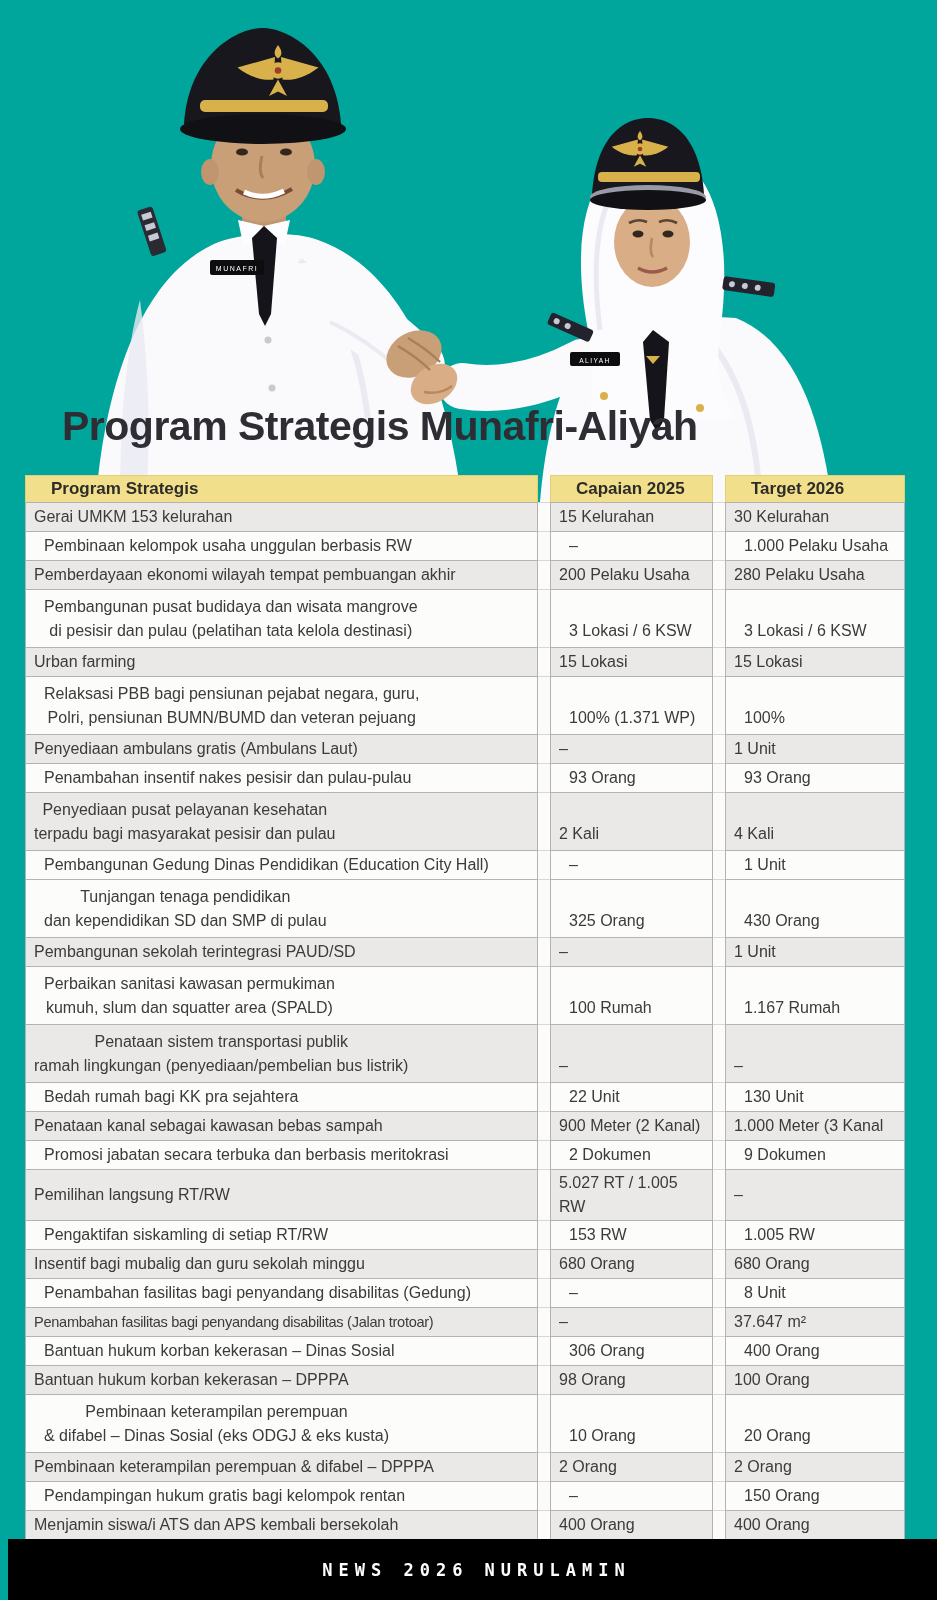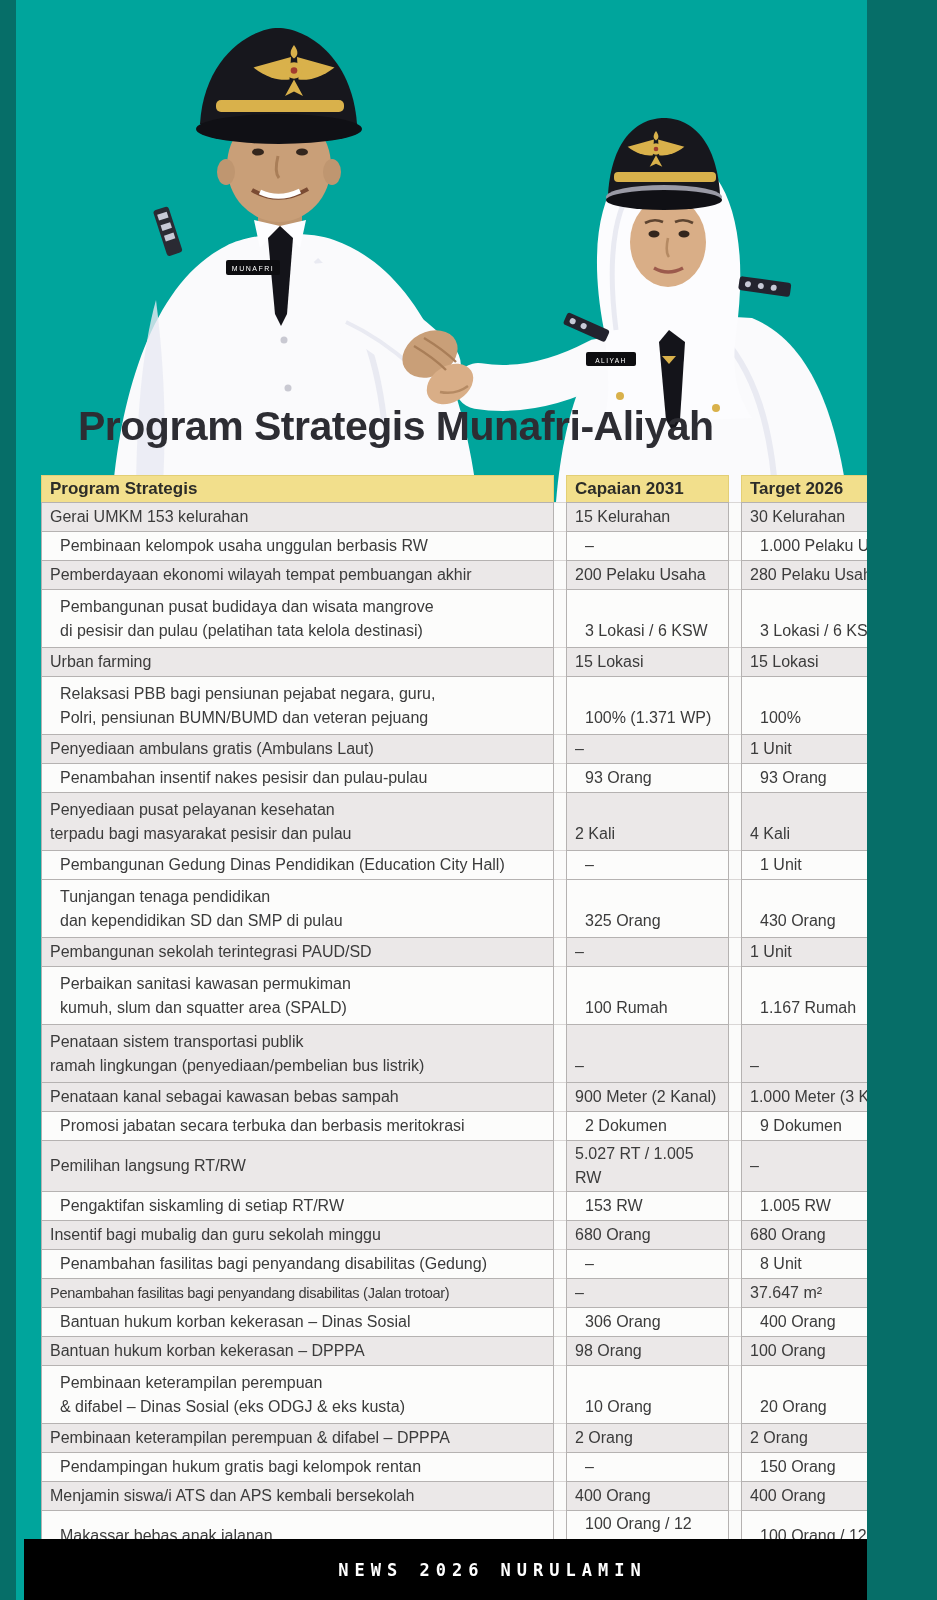--- a/index.html
+++ b/index.html
@@ -1,40 +1,40 @@
 <!DOCTYPE html>
 <html><head>
 <meta charset="utf-8">
 <style>
   html,body{margin:0;padding:0;background:#066e68;}
-  .poster{position:relative;width:851px;height:1600px;background:#00a59c;overflow:hidden;
-          font-family:"Liberation Sans",sans-serif;margin-left:16px;}
+  .poster{position:relative;width:937px;height:1600px;background:#00a59c;overflow:hidden;
+          font-family:"Liberation Sans",sans-serif;}
 
   
   .hero{position:absolute;top:0;left:0;width:937px;height:502px;z-index:1;}
 
   
   .title{position:absolute;left:62px;top:403px;z-index:4;
          font-size:41px;font-weight:800;color:#2d2d33;letter-spacing:-.5px;white-space:nowrap;}
 
   
   .table-wrap{position:absolute;left:25px;top:475px;width:880px;z-index:3;}
   .grid-row{display:grid;grid-template-columns:513px 12px 163px 12px 180px;}
   .thead .cell{background:#f2df8c;border:1px solid #e3cf76;font-weight:700;color:#2c2c28;
-               font-size:17px;min-height:26px;display:flex;align-items:center;padding:0 8px;}
+               font-size:17px;min-height:26px;display:flex;align-items:center;padding:0 25px;}
   .thead .cellgap{background:transparent;}
   .tbody .grid-row{margin-top:-1px;}
   .tbody .cell{border:1px solid #b5b2b1;color:#3b3b3b;font-size:16px;line-height:24px;
                min-height:26px;display:flex;align-items:center;padding:1px 8px;overflow:hidden;}
   .tbody .cellgap{background:#fbfbfa;border-top:1px solid #d9d6d5;border-bottom:1px solid #d9d6d5;}
   .grid-row.shade .cell{background:#ebe8e8;}
   .grid-row.plain .cell{background:#fcfcfb;padding-left:18px;}
   .cell.c1{white-space:pre-line;}
   .cell.tight{font-size:14.6px;letter-spacing:-.3px;}
-  .grid-row.multi .cell{min-height:52px;}
+  .grid-row.multi .cell{min-height:52px;text-align:center;}
   .grid-row.multi .cell.c2,.grid-row.multi .cell.c3{align-items:flex-end;padding-bottom:4px;}
 
   
   .footer-bar{position:absolute;left:8px;bottom:0;width:937px;height:61px;background:#000;z-index:6;
               display:flex;align-items:center;justify-content:center;}
   .footer-bar span{color:#fff;font-family:"DejaVu Sans Mono",monospace;font-size:17px;
                    font-weight:700;letter-spacing:6px;}
 </style>
 </head>
 <body>
@@ -152,21 +152,21 @@
       <path d="M424 392 C434 394 444 392 452 386" stroke="#b58a63" stroke-width="2.4" fill="none"></path>
     </g>
   </svg>
 
   <div class="title">Program Strategis Munafri-Aliyah</div>
 
   <div class="table-wrap">
     <div class="grid-row thead">
       <div class="cell">Program Strategis</div>
       <div class="cellgap"></div>
-      <div class="cell">Capaian 2031</div>
+      <div class="cell">Capaian 2025</div>
       <div class="cellgap"></div>
       <div class="cell">Target 2026</div>
     </div>
     <div class="tbody">
         <div class="grid-row shade">
           <div class="cell c1">Gerai UMKM 153 kelurahan</div>
           <div class="cellgap"></div>
           <div class="cell c2">15 Kelurahan</div>
           <div class="cellgap"></div>
           <div class="cell c3">30 Kelurahan</div>
@@ -261,20 +261,27 @@
           <div class="cell c3">1.167 Rumah</div>
         </div>
         <div class="grid-row shade multi">
           <div class="cell c1">Penataan sistem transportasi publik
 ramah lingkungan (penyediaan/pembelian bus listrik)</div>
           <div class="cellgap"></div>
           <div class="cell c2">–</div>
           <div class="cellgap"></div>
           <div class="cell c3">–</div>
         </div>
+        <div class="grid-row plain">
+          <div class="cell c1">Bedah rumah bagi KK pra sejahtera</div>
+          <div class="cellgap"></div>
+          <div class="cell c2">22 Unit</div>
+          <div class="cellgap"></div>
+          <div class="cell c3">130 Unit</div>
+        </div>
         <div class="grid-row shade">
           <div class="cell c1">Penataan kanal sebagai kawasan bebas sampah</div>
           <div class="cellgap"></div>
           <div class="cell c2">900 Meter (2 Kanal)</div>
           <div class="cellgap"></div>
           <div class="cell c3">1.000 Meter (3 Kanal</div>
         </div>
         <div class="grid-row plain">
           <div class="cell c1">Promosi jabatan secara terbuka dan berbasis meritokrasi</div>
           <div class="cellgap"></div>

